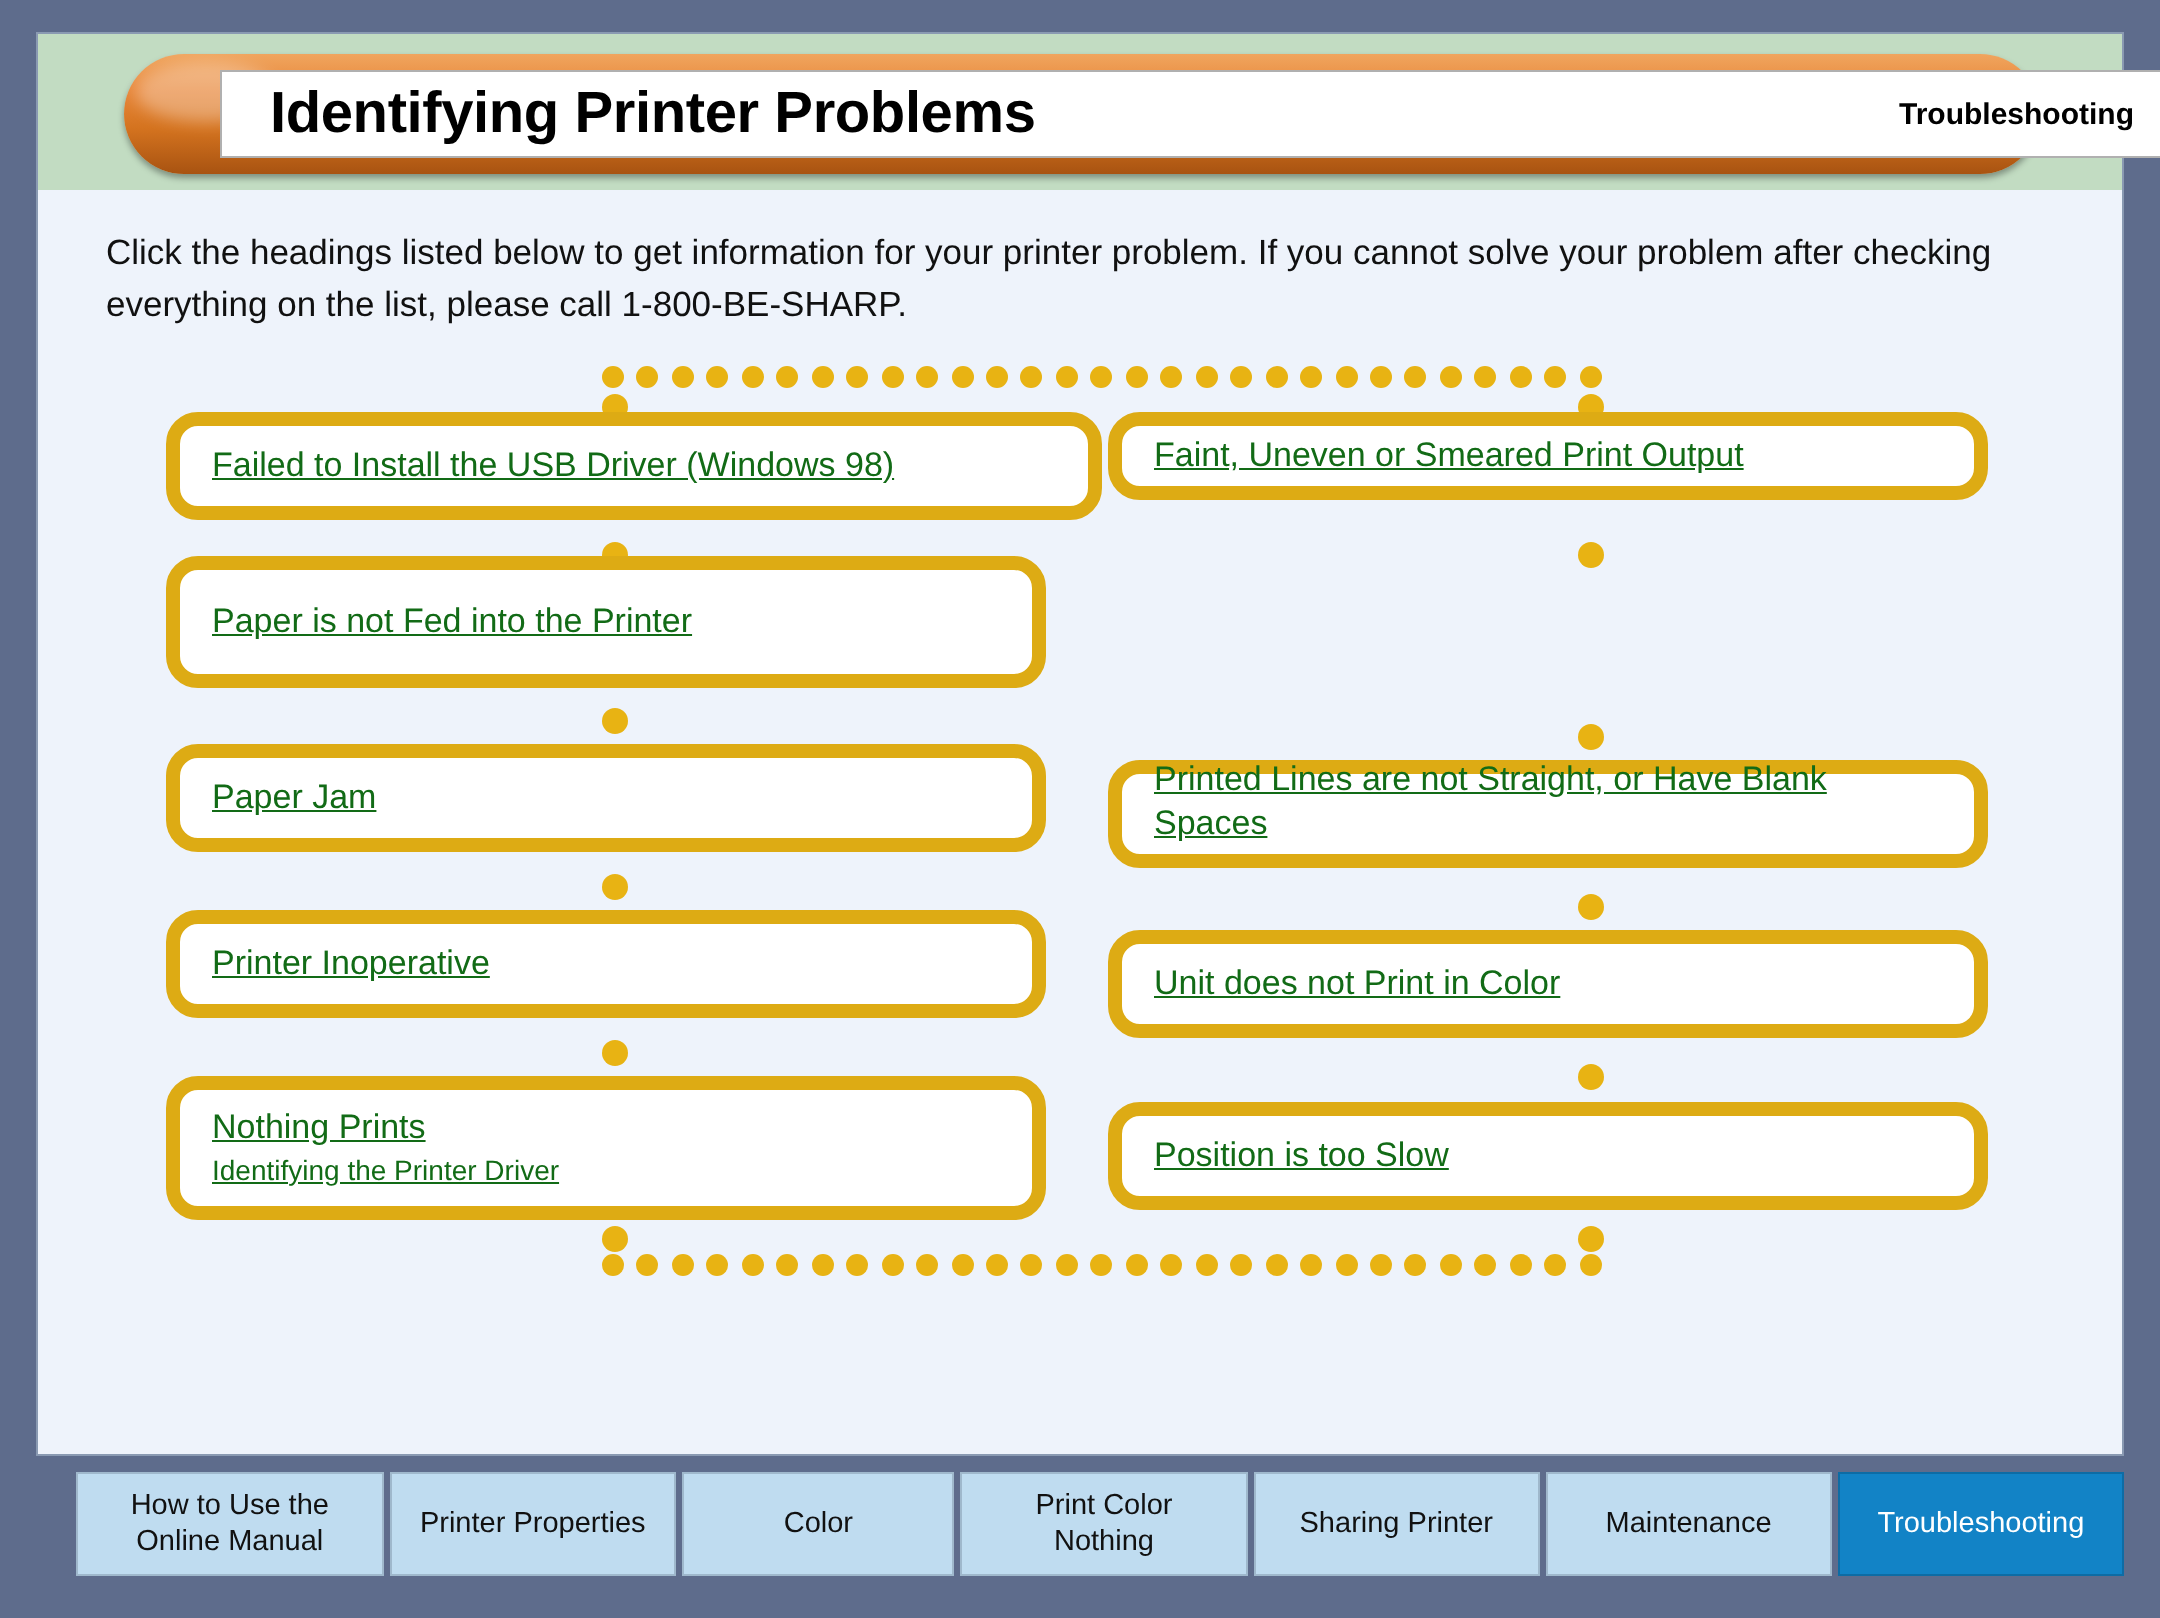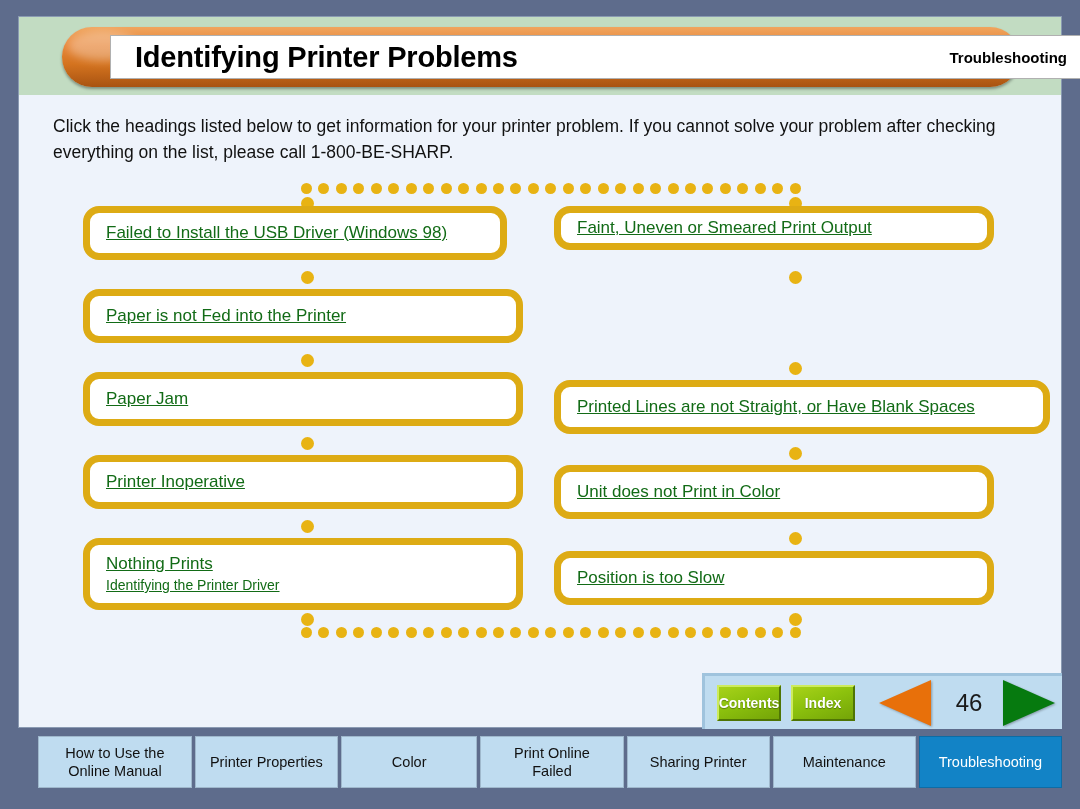--- a/index.html
+++ b/index.html
@@ -338,25 +338,25 @@
     <div class="vdot" style="left: 282px; top: 254px; background: rgb(232, 179, 19);"></div>
     <div class="vdot" style="left: 282px; top: 337px; background: rgb(232, 179, 19);"></div>
     <div class="vdot" style="left: 282px; top: 420px; background: rgb(232, 179, 19);"></div>
     <div class="vdot" style="left: 282px; top: 503px; background: rgb(232, 179, 19);"></div>
 
     <div class="vdot" style="left: 770px; top: 254px; background: rgb(232, 179, 19);"></div>
     <div class="vdot" style="left: 770px; top: 345px; background: rgb(232, 179, 19);"></div>
     <div class="vdot" style="left: 770px; top: 430px; background: rgb(232, 179, 19);"></div>
     <div class="vdot" style="left: 770px; top: 515px; background: rgb(232, 179, 19);"></div>
 
-    <div class="link-box" style="left:64px; top:189px; width:424px; height:54px;">
+    <div class="link-box" style="left:64px; top:189px; width:468px; height:54px;">
       <span class="lnk">Failed to Install the USB Driver (Windows 98)</span>
     </div>
 
-    <div class="link-box" style="left:64px; top:272px; width:440px; height:54px;">
+    <div class="link-box" style="left:64px; top:261px; width:440px; height:66px;">
       <span class="lnk">Paper is not Fed into the Printer</span>
     </div>
 
     <div class="link-box" style="left:64px; top:355px; width:440px; height:54px;">
       <span class="lnk">Paper Jam</span>
     </div>
 
     <div class="link-box" style="left:64px; top:438px; width:440px; height:54px;">
       <span class="lnk">Printer Inoperative</span>
     </div>
@@ -364,55 +364,48 @@
     <div class="link-box" style="left:64px; top:521px; width:440px; height:72px;">
       <span class="lnk">Nothing Prints</span>
       <span class="lnk sub">Identifying the Printer Driver</span>
     </div>
 
     <div class="link-box" style="left:535px; top:189px; width:440px; height:44px;">
       <span class="lnk">Faint, Uneven or Smeared Print Output</span>
     </div>
 
 
-    <div class="link-box" style="left:535px; top:363px; width:496px; height:54px;">
+    <div class="link-box" style="left:535px; top:363px; width:440px; height:54px;justify-content:flex-end;">
       <span class="lnk">Printed Lines are not Straight, or Have Blank Spaces</span>
     </div>
 
     <div class="link-box" style="left:535px; top:448px; width:440px; height:54px;">
       <span class="lnk">Unit does not Print in Color</span>
     </div>
 
     <div class="link-box" style="left:535px; top:534px; width:440px; height:54px;">
       <span class="lnk">Position is too Slow</span>
     </div>
 
   </div>
 
-  <div id="nav-panel">
-    <div class="nav-btn">Contents</div>
-    <div class="nav-btn">Index</div>
-    <div class="tri" id="prev-arrow"></div>
-    <div id="page-number">46</div>
-    <div class="tri" id="next-arrow"></div>
-  </div>
 
 </div>
 
 <div id="tabbar">
   <div class="tab" id="tab-howto">
     <div>
       <div>How to Use the</div>
       <div>Online Manual</div>
     </div>
   </div>
   <div class="tab">Printer Properties</div>
   <div class="tab" id="tab-print">Color</div>
   <div class="tab">
     <div>
-      <div>Print Online</div>
-      <div>Failed</div>
+      <div>Print Color</div>
+      <div>Nothing</div>
     </div>
   </div>
   <div class="tab">Sharing Printer</div>
   <div class="tab">Maintenance</div>
   <div class="tab active">Troubleshooting</div>
 </div>
 
 </body></html>

